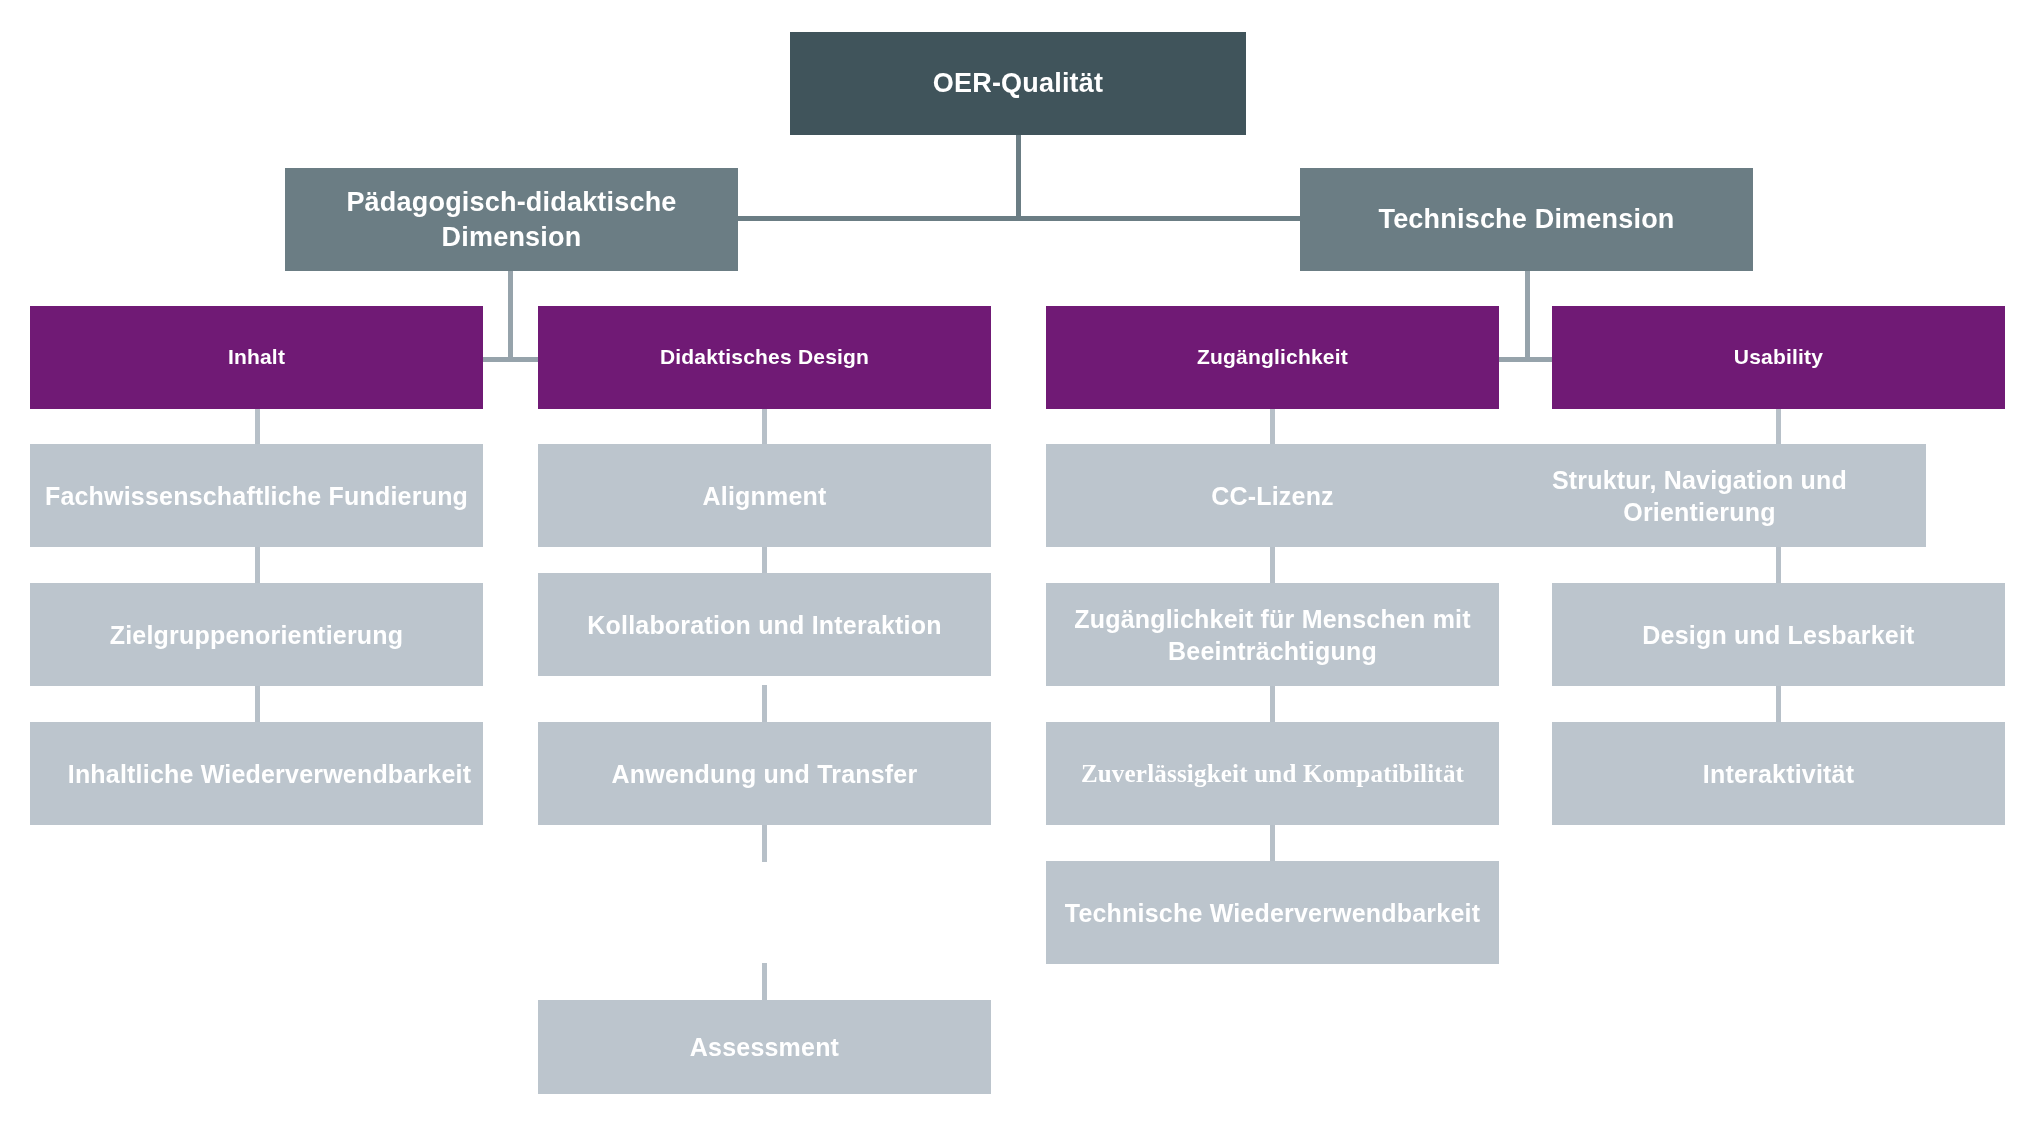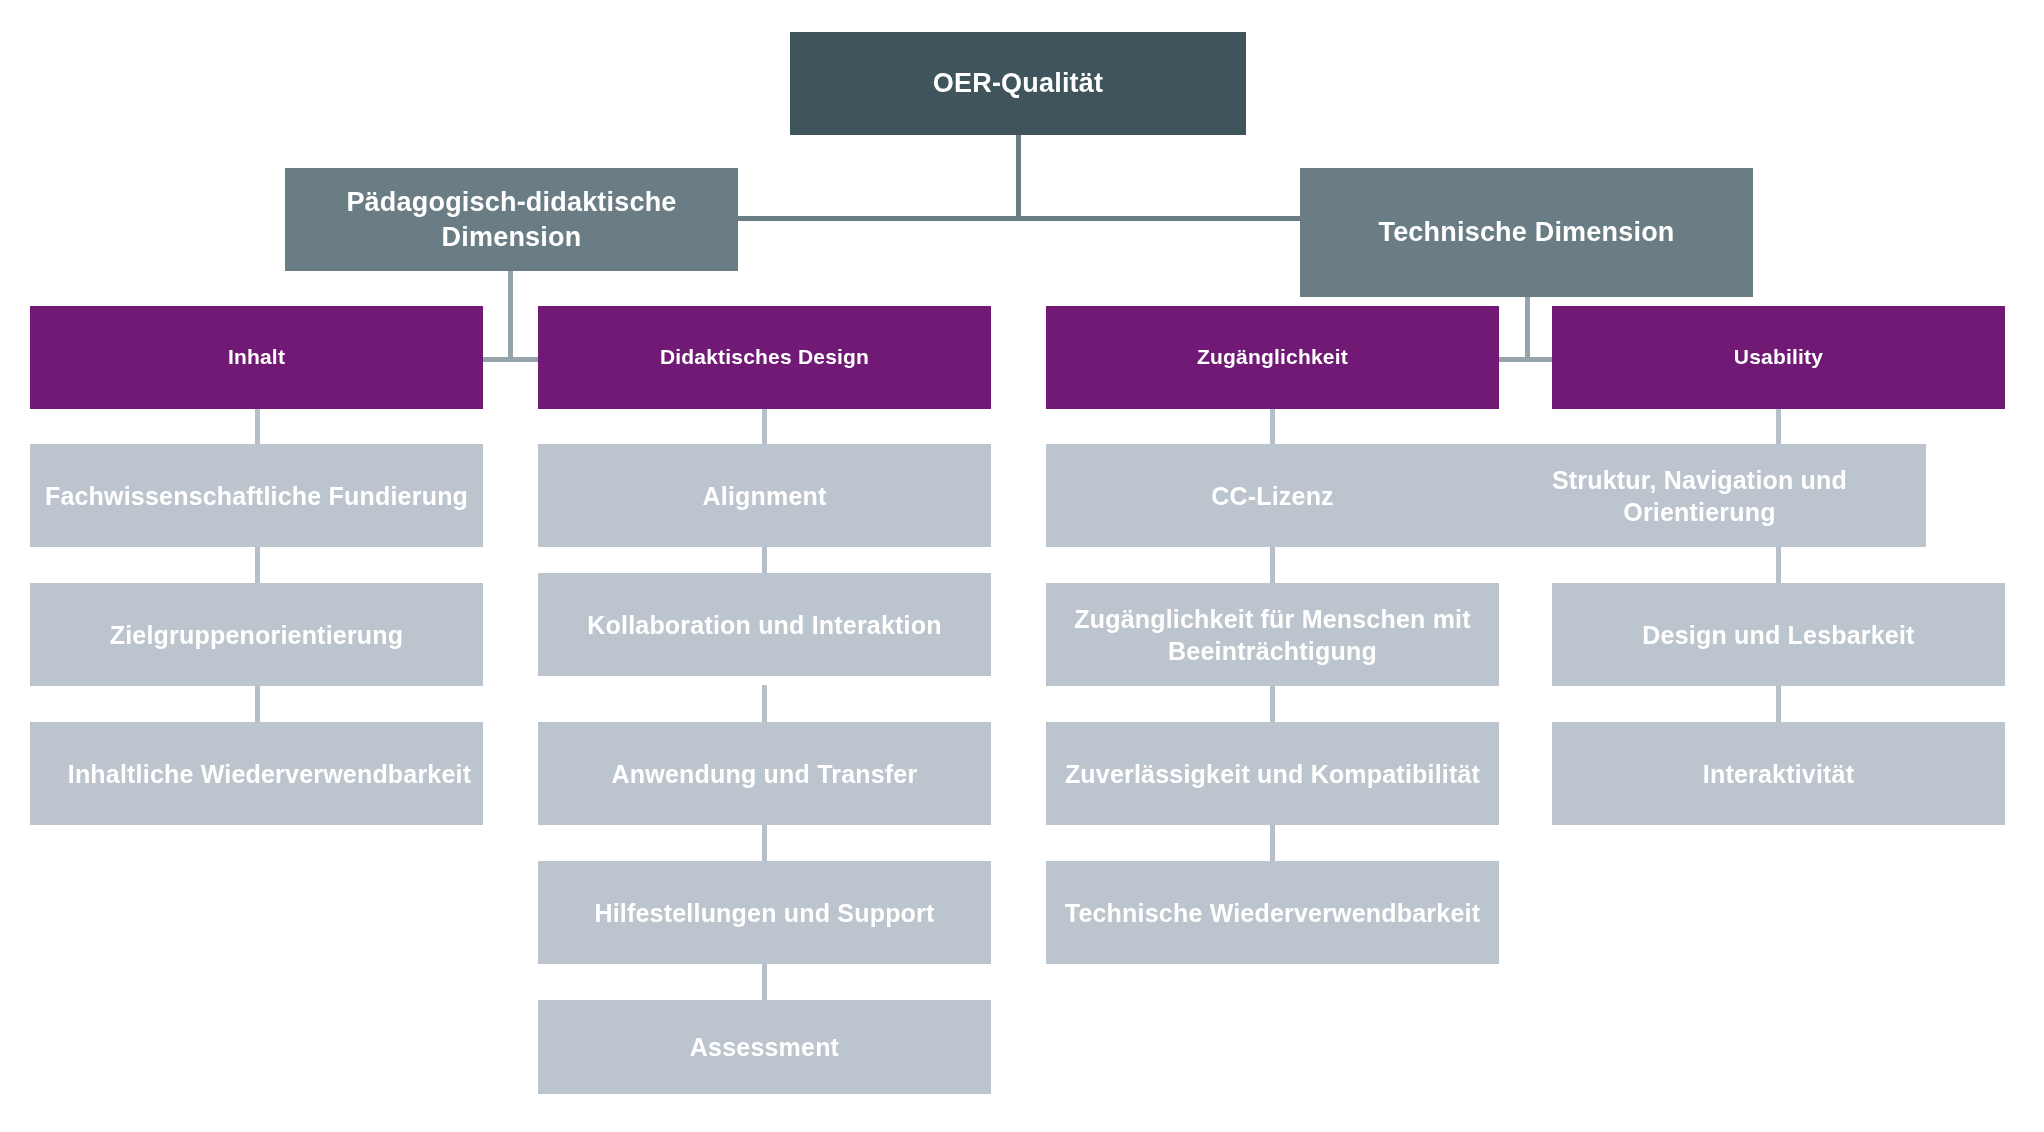--- a/index.html
+++ b/index.html
@@ -66,39 +66,38 @@
   <div class="conn v c-light" style="left:1270px;top:685px;height:38px;"></div>
   <div class="conn v c-light" style="left:1270px;top:824px;height:38px;"></div>
 
   <div class="conn v c-light" style="left:1776px;top:407px;height:38px;"></div>
   <div class="conn v c-light" style="left:1776px;top:546px;height:38px;"></div>
   <div class="conn v c-light" style="left:1776px;top:685px;height:38px;"></div>
 
   <div class="node lvl-root" style="left:790px;top:32px;width:456px;height:103px;">OER-Qualität</div>
 
   <div class="node lvl-dim" style="left:285px;top:168px;width:453px;height:103px;">Pädagogisch-didaktische Dimension</div>
-  <div class="node lvl-dim" style="left:1300px;top:168px;width:453px;height:129px;">Technische Dimension</div>
+  <div class="node lvl-dim" style="left:1300px;top:168px;width:453px;height:103px;">Technische Dimension</div>
 
   <div class="node lvl-cat" style="left:30px;top:306px;width:453px;height:103px;">Inhalt</div>
   <div class="node lvl-cat" style="left:538px;top:306px;width:453px;height:103px;">Didaktisches Design</div>
   <div class="node lvl-cat" style="left:1046px;top:306px;width:453px;height:103px;">Zugänglichkeit</div>
   <div class="node lvl-cat" style="left:1552px;top:306px;width:453px;height:103px;">Usability</div>
 
   <div class="node lvl-leaf" style="left:30px;top:444px;width:453px;height:103px;">Fachwissenschaftliche Fundierung</div>
   <div class="node lvl-leaf" style="left:30px;top:583px;width:453px;height:103px;">Zielgruppenorientierung</div>
   <div class="node lvl-leaf" style="left:30px;top:722px;width:453px;height:103px;padding-left:36px;">Inhaltliche Wiederverwendbarkeit</div>
 
   <div class="node lvl-leaf" style="left:538px;top:444px;width:453px;height:103px;">Alignment</div>
   <div class="node lvl-leaf" style="left:538px;top:573px;width:453px;height:103px;">Kollaboration und Interaktion</div>
   <div class="node lvl-leaf" style="left:538px;top:722px;width:453px;height:103px;">Anwendung und Transfer</div>
-  <div class="node lvl-leaf" style="left:538px;top:861px;width:453px;height:103px;">Hilfestellungen und Support</div>
   <div class="node lvl-leaf" style="left:538px;top:1000px;width:453px;height:94px;">Assessment</div>
 
   <div class="node lvl-leaf" style="left:1046px;top:444px;width:453px;height:103px;">CC-Lizenz</div>
   <div class="node lvl-leaf" style="left:1046px;top:583px;width:453px;height:103px;">Zugänglichkeit für Menschen mit Beeinträchtigung</div>
-  <div class="node lvl-leaf" style="left:1046px;top:722px;width:453px;height:103px;">Zuverlässigkeit und Kompatibilität</div>
+  <div class="node lvl-leaf" style="left:1046px;top:722px;width:453px;height:103px;font-family:Liberation Serif, serif;">Zuverlässigkeit und Kompatibilität</div>
   <div class="node lvl-leaf" style="left:1046px;top:861px;width:453px;height:103px;">Technische Wiederverwendbarkeit</div>
 
   <div class="node lvl-leaf" style="left:1473px;top:444px;width:453px;height:103px;">Struktur, Navigation und Orientierung</div>
   <div class="node lvl-leaf" style="left:1552px;top:583px;width:453px;height:103px;">Design und Lesbarkeit</div>
   <div class="node lvl-leaf" style="left:1552px;top:722px;width:453px;height:103px;">Interaktivität</div>
 
 </div>
 
 </body></html>

